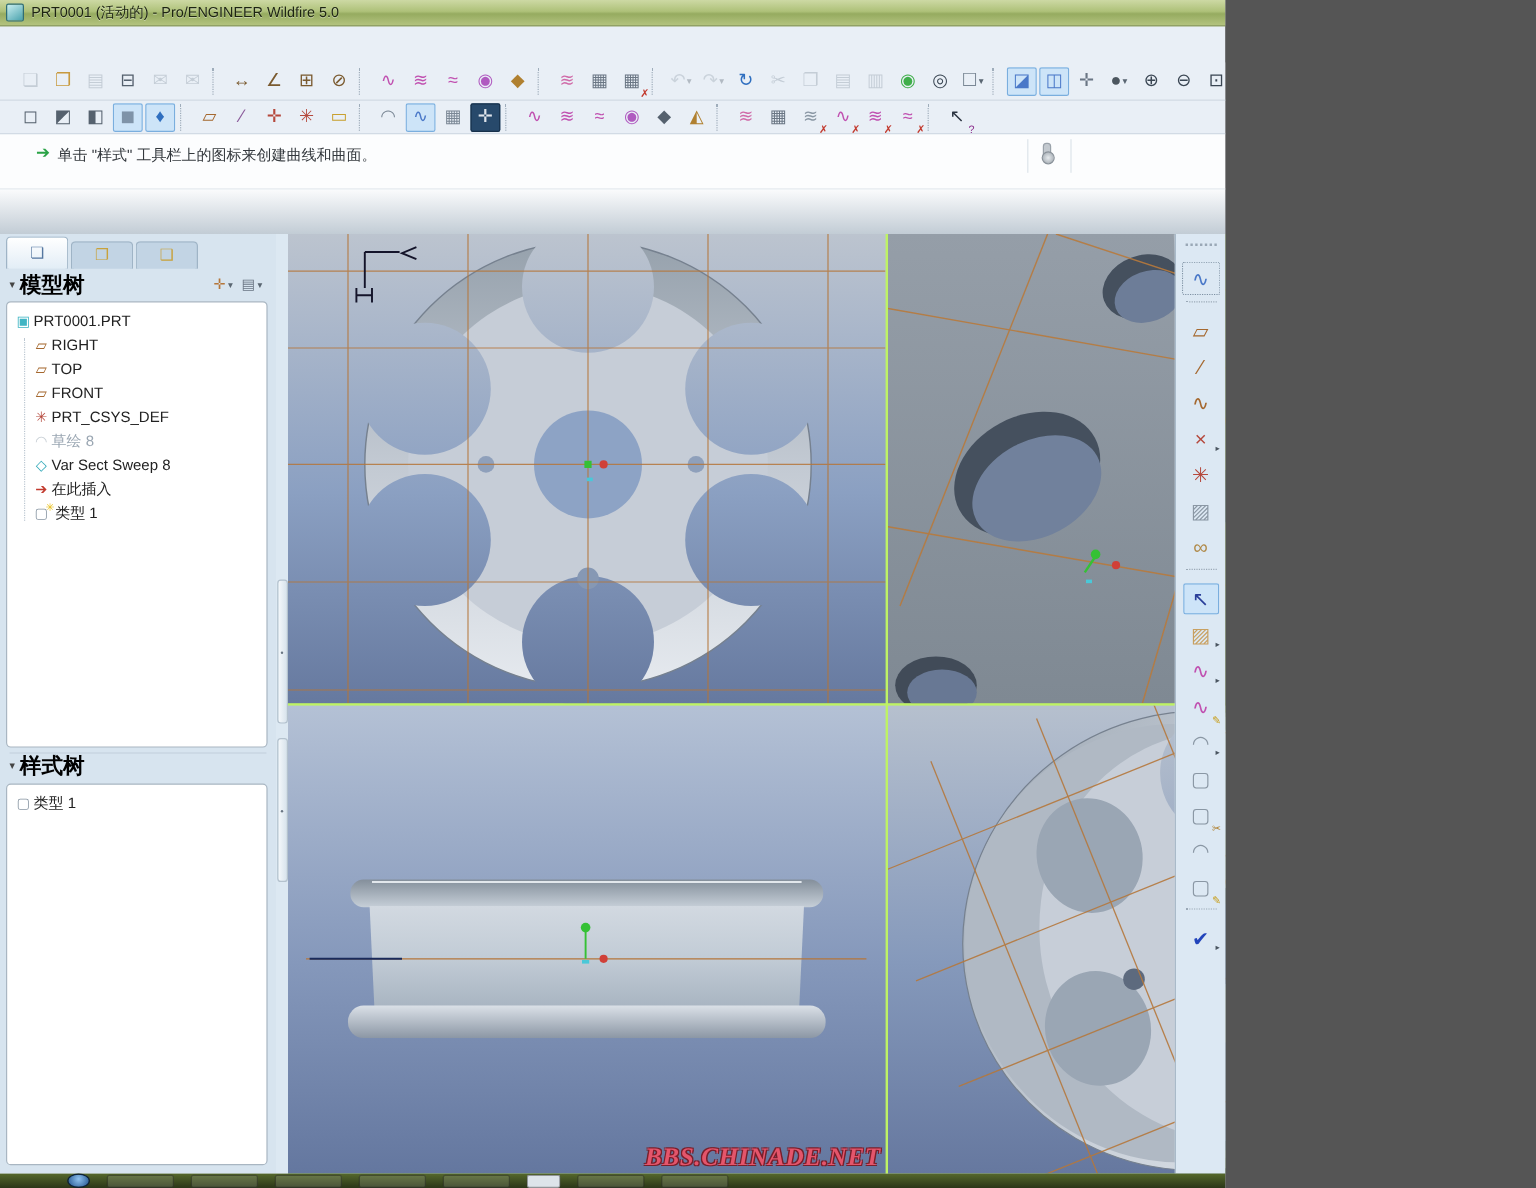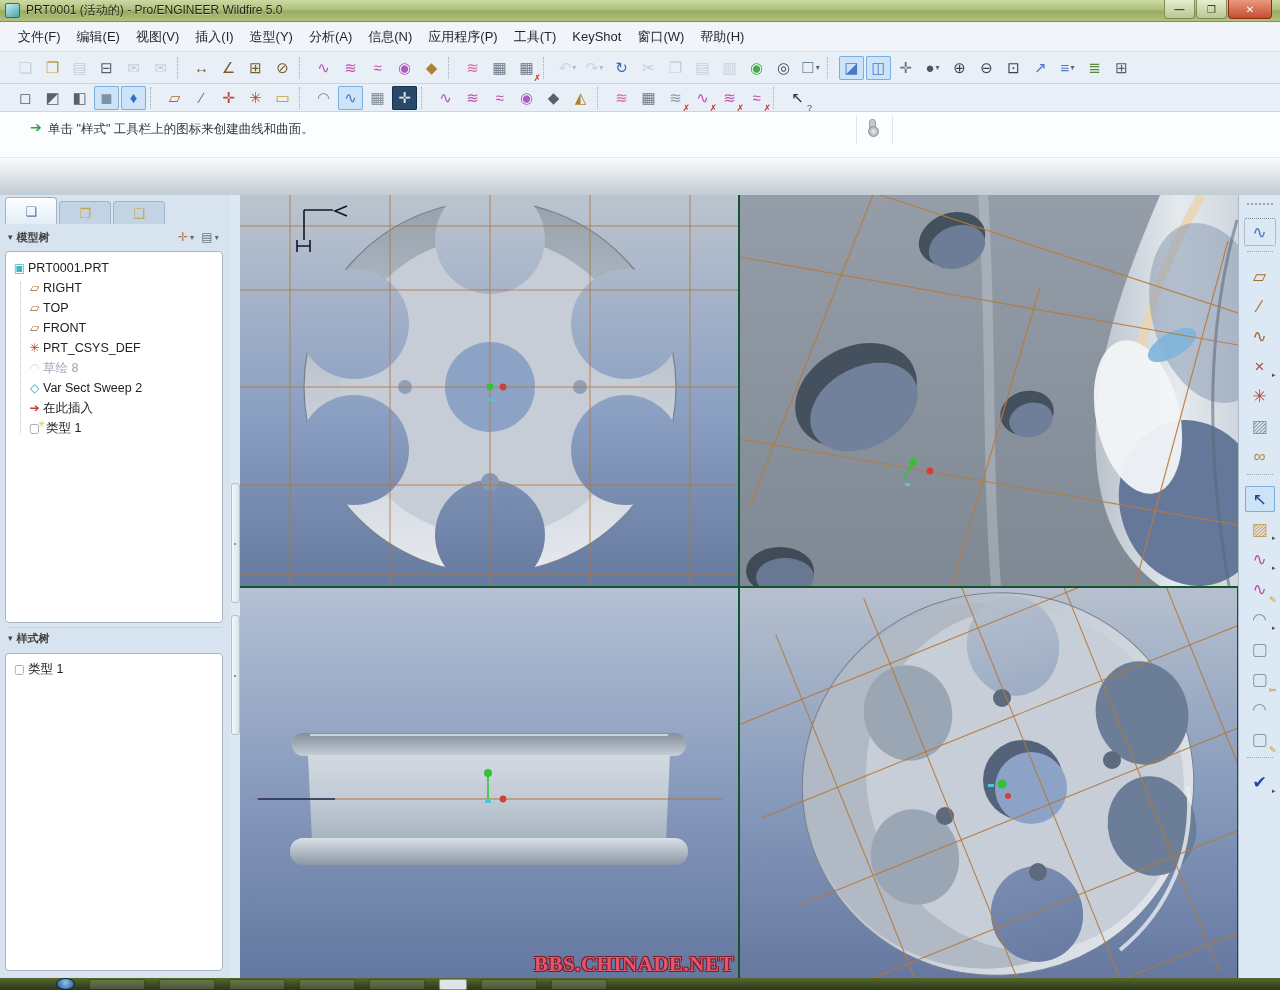--- a/index.html
+++ b/index.html
@@ -1,16 +1,16 @@
 <!DOCTYPE html>
 <html><head>
 <meta charset="utf-8">
 <style>
   html,body{margin:0;padding:0;background:#555;}
-  #app{position:relative;width:1280px;height:990px;overflow:hidden;
+  #app{position:relative;width:1021px;height:990px;overflow:hidden;
        font-family:"Liberation Sans","DejaVu Sans",sans-serif;background:#e9eff6;
        -webkit-font-smoothing:antialiased;}
   
   .titlebar{position:absolute;left:0;top:0;width:1280px;height:22px;
     background:linear-gradient(180deg,#cdd9a4 0%,#aec179 45%,#96ab60 55%,#b3c37e 100%);
     border-bottom:1px solid #7e9147;display:flex;align-items:center;padding-left:5px;box-sizing:border-box;}
   .appicon{width:13px;height:13px;background:linear-gradient(145deg,#c9eef0,#49a2ad);
     border:1px solid #2e6d77;border-radius:2px;margin-right:6px;}
   .titletext{font-size:12px;color:#1d2412;text-shadow:0 1px 0 rgba(255,255,255,.4);}
   .winbtns{position:absolute;right:8px;top:0;display:flex;}
@@ -55,21 +55,21 @@
     background:linear-gradient(180deg,#fafbfc,#c2ccd5);}
   
   .leftpanel{position:absolute;left:0;top:195px;width:230px;height:783px;background:#d7e4ef;box-sizing:border-box;}
   .ptabs{position:absolute;left:5px;top:2px;display:flex;}
   .ptab{width:50px;height:22px;margin-right:2px;margin-top:4px;background:#c2d4e4;border:1px solid #9fb4c6;
     border-bottom:none;border-radius:4px 4px 0 0;display:flex;align-items:center;justify-content:center;
     font-size:13px;color:#c8a23c;}
   .ptab.active{background:linear-gradient(#ffffff,#e2edf6);height:26px;margin-top:0;color:#5577a0;}
   .phdr{position:absolute;left:8px;top:31px;width:214px;height:22px;display:flex;align-items:center;}
   .phdr .arr{font-size:9px;color:#444;margin-right:4px;}
-  .phdr .lbl{font-size:11px;font-weight:bold;color:#404040;}
+  .phdr .lbl{font-size:18px;font-weight:bold;color:#000000;}
   .phdr .sp{flex:1;}
   .hbtn{width:24px;height:19px;display:flex;align-items:center;justify-content:center;font-size:12px;color:#b5763a;}
   .hbtn::after{content:"▾";font-size:8px;color:#5a6672;margin-left:2px;}
   .treebox{position:absolute;left:5px;top:56px;width:218px;height:372px;background:#fff;
     border:1px solid #a9b6c2;border-radius:4px;box-sizing:border-box;padding-top:6px;overflow:hidden;}
   .connector{position:absolute;left:14px;top:30px;height:152px;border-left:1px dotted #bcc7d1;}
   .tree-row{height:20px;display:flex;align-items:center;font-size:12.5px;color:#222;white-space:nowrap;}
   .tree-row .ti{width:17px;text-align:center;font-size:12px;flex:0 0 17px;}
   .tree-row .tbdg{font-size:9px;margin-left:-5px;margin-top:-9px;width:8px;}
   .tree-row .tbdg:empty{display:none;}
@@ -78,21 +78,21 @@
   .shdr{position:absolute;left:8px;top:432px;width:214px;height:20px;display:flex;align-items:center;
     border-top:1px solid #c6d2de;}
   .stylebox{position:absolute;left:5px;top:458px;width:218px;height:318px;background:#fff;
     border:1px solid #a9b6c2;border-radius:4px;box-sizing:border-box;padding-top:5px;}
   
   .splitter{position:absolute;left:230px;top:195px;width:10px;height:783px;background:#dce8f2;}
   .splitter .handle{position:absolute;left:1px;width:7px;height:118px;background:linear-gradient(90deg,#f4f8fb,#d8e3ec);
     border:1px solid #b4c2ce;border-radius:3px;}
   .splitter .handle::after{content:"";position:absolute;left:2px;top:50%;width:2px;height:2px;background:#6a7684;border-radius:50%;}
   
-  .vparea{position:absolute;left:240px;top:195px;width:998px;height:783px;background:#14532d;}
+  .vparea{position:absolute;left:240px;top:195px;width:998px;height:783px;background:#bef264;font-style:italic;}
   .viewport{position:absolute;overflow:hidden;background:linear-gradient(180deg,#bcc4cf 0%,#8ba0c2 55%,#66799f 100%);}
   #vp-tl{left:0;top:0;width:498px;height:391px;}
   #vp-tr{left:500px;top:0;width:498px;height:391px;background:linear-gradient(180deg,#959ea8,#7f8993);}
   #vp-bl{left:0;top:393px;width:498px;height:390px;background:linear-gradient(180deg,#b4c1d5 0%,#8598bb 55%,#64779f 100%);}
   #vp-br{left:500px;top:393px;width:497px;height:390px;background:linear-gradient(180deg,#b6c0ce 0%,#8599bb 55%,#66789f 100%);}
   .viewport svg{position:absolute;left:0;top:0;}
   .watermark{position:absolute;right:4px;bottom:1px;font-family:"Liberation Serif","DejaVu Serif",serif;
     font-weight:bold;font-size:21px;letter-spacing:.5px;color:#e4556b;
     text-shadow:1px 1px 0 #7a1f2b,-1px -1px 0 #7a1f2b,1px -1px 0 #7a1f2b,-1px 1px 0 #7a1f2b;}
   
@@ -128,35 +128,20 @@
         </span>
         <span class="winbtn">
           <span>❐</span>
         </span>
         <span class="winbtn close">
           <span>✕</span>
         </span>
       </span>
   </div>
 
-  <div class="menubar">
-
-  <span class="menu-item">文件(F)</span>
-      <span class="menu-item">编辑(E)</span>
-      <span class="menu-item">视图(V)</span>
-      <span class="menu-item">插入(I)</span>
-      <span class="menu-item">造型(Y)</span>
-      <span class="menu-item">分析(A)</span>
-      <span class="menu-item">信息(N)</span>
-      <span class="menu-item">应用程序(P)</span>
-      <span class="menu-item">工具(T)</span>
-      <span class="menu-item">KeyShot</span>
-      <span class="menu-item">窗口(W)</span>
-      <span class="menu-item">帮助(H)</span>
-    </div>
 
   <div class="toolbar" id="tb1">
 
   <span class="tb disabled" style="color: rgb(138, 151, 164);">
         <span class="g">❏</span>
       </span>
       <span class="tb" style="color: rgb(200, 154, 63);">
         <span class="g">❐</span>
       </span>
       <span class="tb disabled" style="color: rgb(138, 151, 164);">
@@ -437,21 +422,21 @@
 
         <div class="tree-row dim" style="padding-left: 20px;">
           <span class="ti" style="color: rgb(154, 167, 178);">◠</span>
 
           <span class="tlab">草绘 8</span>
         </div>
 
         <div class="tree-row" style="padding-left: 20px;">
           <span class="ti" style="color: rgb(47, 168, 184);">◇</span>
 
-          <span class="tlab">Var Sect Sweep 2</span>
+          <span class="tlab">Var Sect Sweep 8</span>
         </div>
 
         <div class="tree-row" style="padding-left: 20px;">
           <span class="ti" style="color: rgb(194, 58, 46);">➔</span>
 
           <span class="tlab">在此插入</span>
         </div>
 
         <div class="tree-row" style="padding-left: 20px;">
           <span class="ti" style="color: rgb(138, 151, 164);">▢</span>

